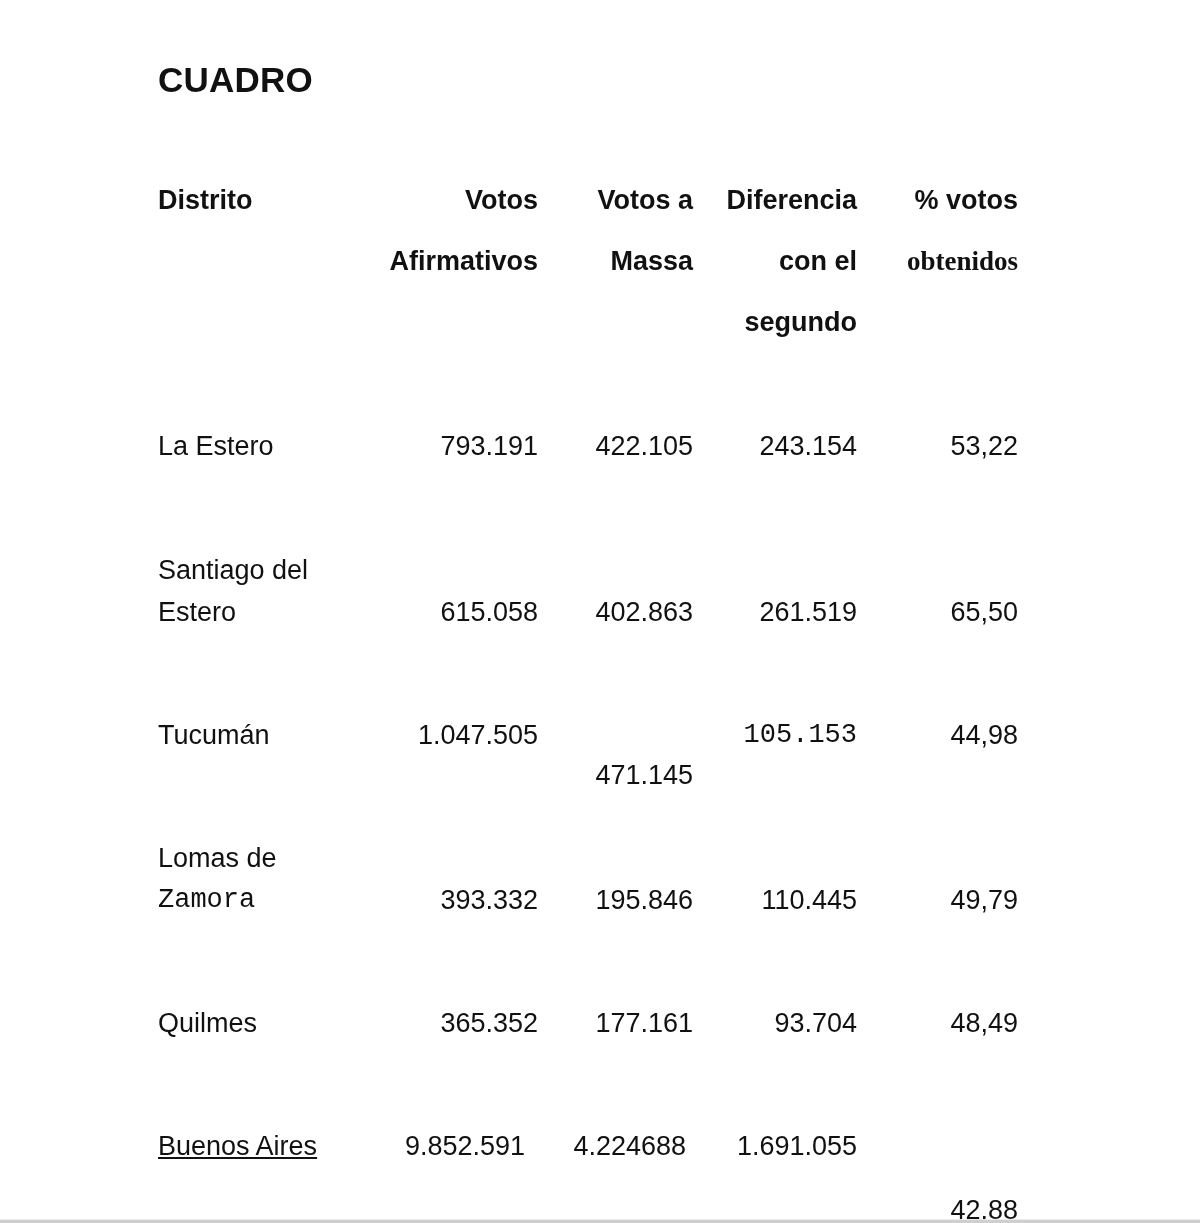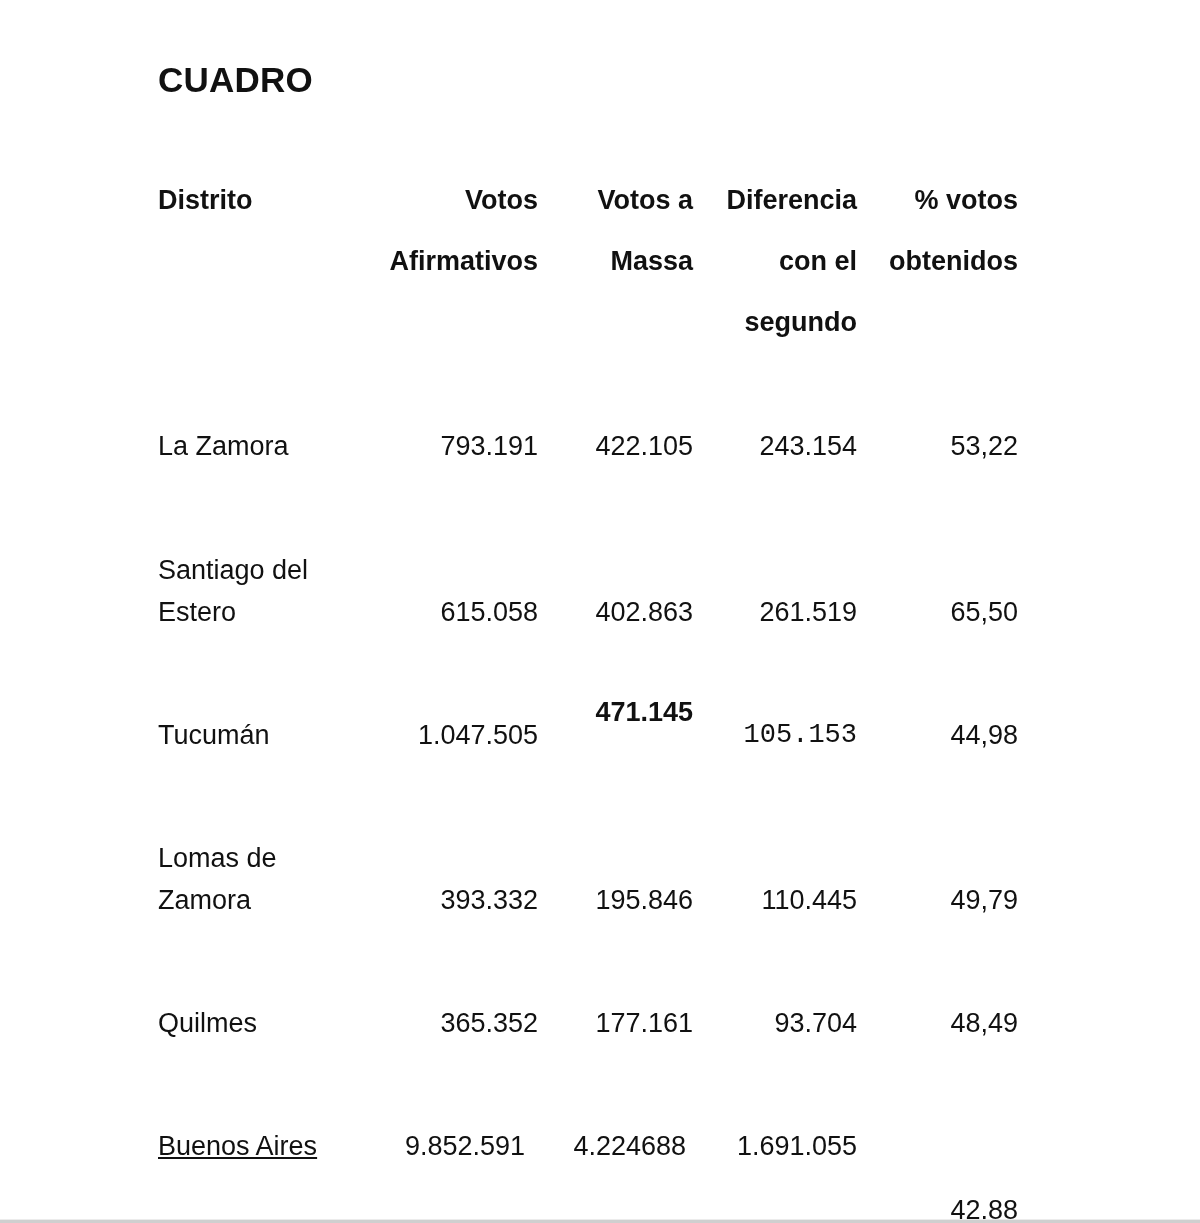--- a/index.html
+++ b/index.html
@@ -33,50 +33,50 @@
   <div class="hdr right" style="right:662px; top:231px;">Afirmativos</div>
 
   <div class="hdr right" style="right:507px; top:170px;">Votos a</div>
   <div class="hdr right" style="right:507px; top:231px;">Massa</div>
 
   <div class="hdr right" style="right:343px; top:170px;">Diferencia</div>
   <div class="hdr right" style="right:343px; top:231px;">con el</div>
   <div class="hdr right" style="right:343px; top:292px;">segundo</div>
 
   <div class="hdr right" style="right:182px; top:170px;">% votos</div>
-  <div class="hdr right" style="right:182px; top:231px;">obtenidos</div>
+  <div class="hdr right" style="right:182px; top:231px;font-family:Liberation Serif, serif;">obtenidos</div>
 
   <div>
-    <div class="cell left" style="left:158px; top:416px;">La Zamora</div>
+    <div class="cell left" style="left:158px; top:416px;">La Estero</div>
     <div class="cell right" style="right:662px; top:416px;">793.191</div>
     <div class="cell right" style="right:507px; top:416px;">422.105</div>
     <div class="cell right" style="right:343px; top:416px;">243.154</div>
     <div class="cell right" style="right:182px; top:416px;">53,22</div>
   </div>
 
   <div>
     <div class="cell left" style="left:158px; top:540px;">Santiago del</div>
     <div class="cell left" style="left:158px; top:582px;">Estero</div>
     <div class="cell right" style="right:662px; top:582px;">615.058</div>
     <div class="cell right" style="right:507px; top:582px;">402.863</div>
     <div class="cell right" style="right:343px; top:582px;">261.519</div>
     <div class="cell right" style="right:182px; top:582px;">65,50</div>
   </div>
 
   <div>
     <div class="cell left" style="left:158px; top:705px;">Tucumán</div>
     <div class="cell right" style="right:662px; top:705px;">1.047.505</div>
-    <div class="cell right" style="right:507px; top:682px;font-weight:bold;">471.145</div>
+    <div class="cell right" style="right:507px; top:745px;">471.145</div>
     <div class="cell right" style="right:343px; top:705px;font-family:Liberation Mono, monospace;">105.153</div>
     <div class="cell right" style="right:182px; top:705px;">44,98</div>
   </div>
 
   <div>
     <div class="cell left" style="left:158px; top:828px;">Lomas de</div>
-    <div class="cell left" style="left:158px; top:870px;">Zamora</div>
+    <div class="cell left" style="left:158px; top:870px;font-family:Liberation Mono, monospace;">Zamora</div>
     <div class="cell right" style="right:662px; top:870px;">393.332</div>
     <div class="cell right" style="right:507px; top:870px;">195.846</div>
     <div class="cell right" style="right:343px; top:870px;">110.445</div>
     <div class="cell right" style="right:182px; top:870px;">49,79</div>
   </div>
 
   <div>
     <div class="cell left" style="left:158px; top:993px;">Quilmes</div>
     <div class="cell right" style="right:662px; top:993px;margin-left:6px;">365.352</div>
     <div class="cell right" style="right:507px; top:993px;">177.161</div>

